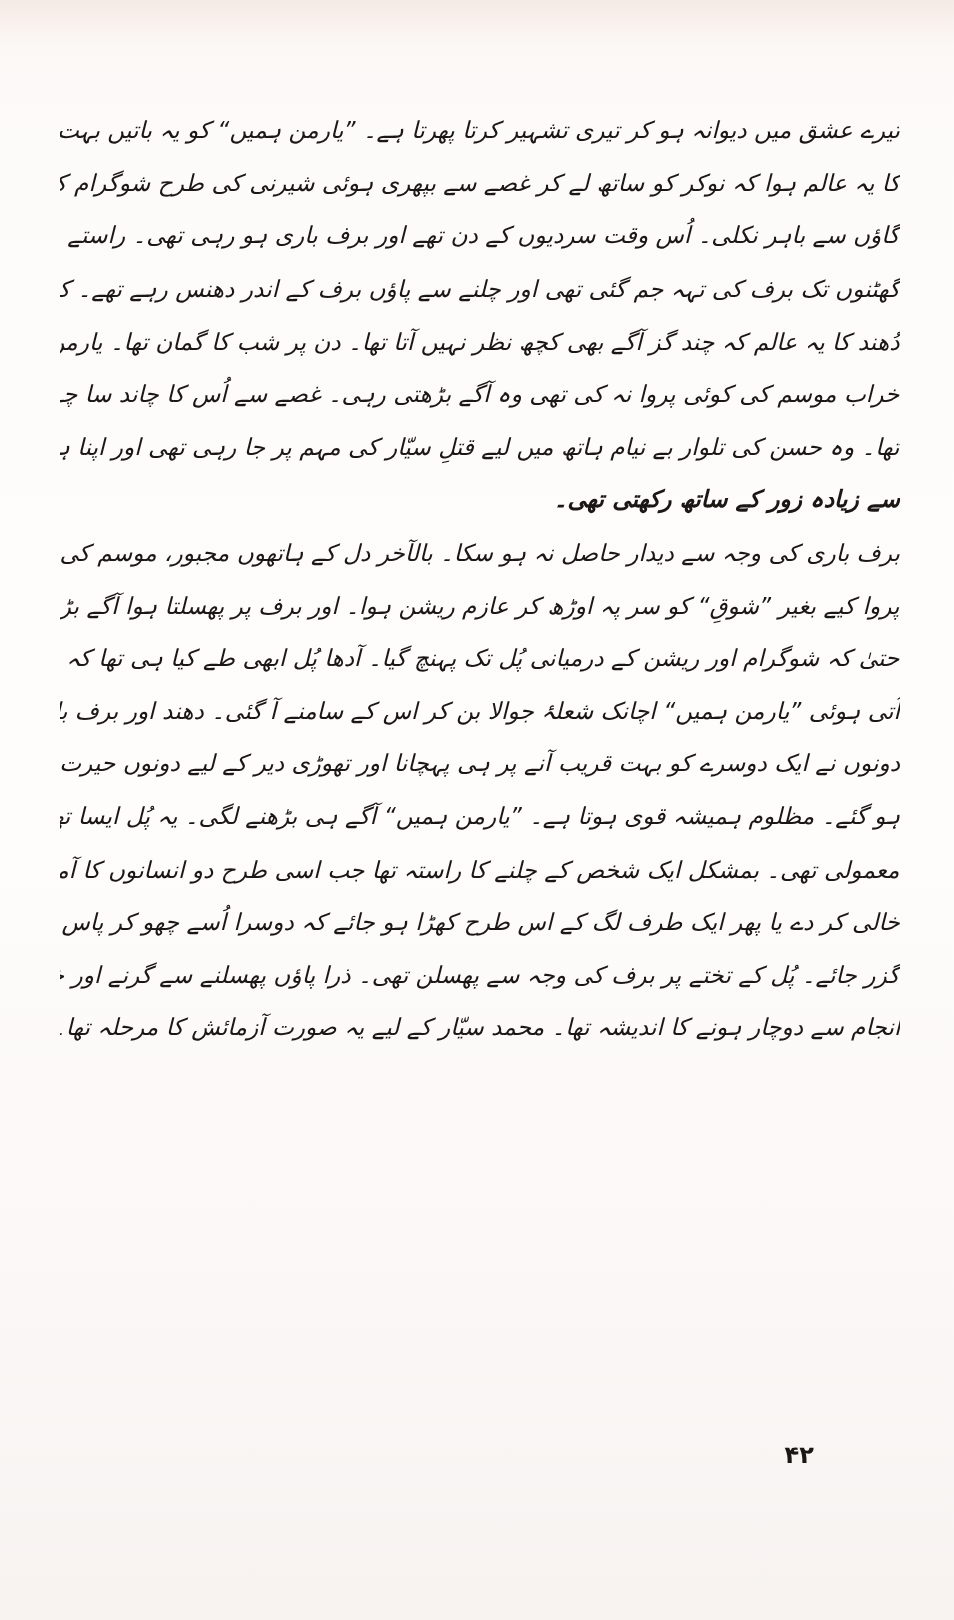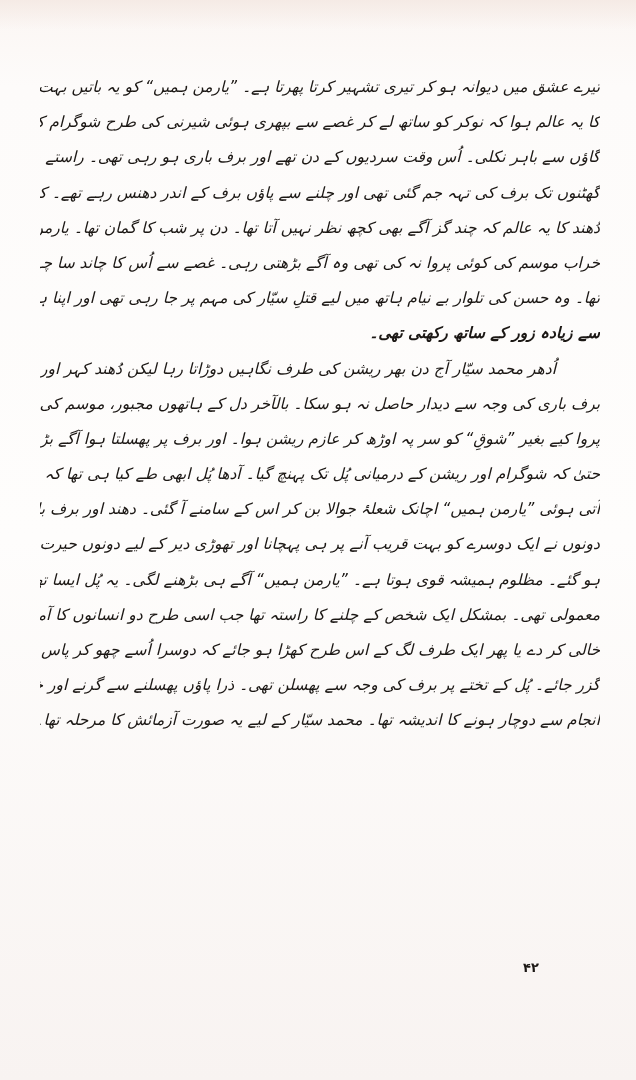--- a/index.html
+++ b/index.html
@@ -27,21 +27,21 @@
     text-align: justify;
     text-align-last: justify;
     letter-spacing: 0.2px;
     font-style: italic;
   }
   .line.short { text-align-last: right; font-weight: bold; }
   .line.indent { padding-right: 44px; }
   .page-number {
     position: absolute;
     left: 523px; top: 960px;
-    font-size: 13px; font-weight: bold;
+    font-size: 16px; font-weight: bold;
     direction: rtl;
     color: #1b1714;
   }
   .scan-edge {
     position: absolute; left: 0; top: 0; width: 636px; height: 30px;
     background: linear-gradient(180deg, rgba(240,225,218,0.55), rgba(255,255,255,0));
   }
 </style>
 </head>
 <body>
@@ -51,21 +51,20 @@
 
   <div class="text-block">
     <div class="line">تیرے عشق میں دیوانہ ہو کر تیری تشہیر کرتا پھرتا ہے۔ ”یارمن ہمیں“ کو یہ باتیں بہت بُری لگیں اور مزاج کی برہمی</div>
     <div class="line">کا یہ عالم ہوا کہ نوکر کو ساتھ لے کر غصے سے بپھری ہوئی شیرنی کی طرح شوگرام کا راستہ لیا۔ وہ</div>
     <div class="line">گاؤں سے باہر نکلی۔ اُس وقت سردیوں کے دن تھے اور برف باری ہو رہی تھی۔ راستے پر تقریباً</div>
     <div class="line">گھٹنوں تک برف کی تہہ جم گئی تھی اور چلنے سے پاؤں برف کے اندر دھنس رہے تھے۔ کہر اور</div>
     <div class="line">دُھند کا یہ عالم کہ چند گز آگے بھی کچھ نظر نہیں آتا تھا۔ دن پر شب کا گمان تھا۔ یارمن ہمیں نے اس</div>
     <div class="line">خراب موسم کی کوئی پروا نہ کی تھی وہ آگے بڑھتی رہی۔ غصے سے اُس کا چاند سا چہرہ سُرخ ہو رہا</div>
     <div class="line">تھا۔ وہ حسن کی تلوار بے نیام ہاتھ میں لیے قتلِ سیّار کی مہم پر جا رہی تھی اور اپنا ہر اگلا قدم پچھلے</div>
     <div class="line short">سے زیادہ زور کے ساتھ رکھتی تھی۔</div>
-    <div class="line indent">اُدھر محمد سیّار آج دن بھر ریشن کی طرف نگاہیں دوڑاتا رہا لیکن دُھند کہر اور</div>
     <div class="line">برف باری کی وجہ سے دیدار حاصل نہ ہو سکا۔ بالآخر دل کے ہاتھوں مجبور، موسم کی خرابی کی</div>
     <div class="line">پروا کیے بغیر ”شوقِ“ کو سر پہ اوڑھ کر عازم ریشن ہوا۔ اور برف پر پھسلتا ہوا آگے بڑھتا رہا</div>
     <div class="line">حتیٰ کہ شوگرام اور ریشن کے درمیانی پُل تک پہنچ گیا۔ آدھا پُل ابھی طے کیا ہی تھا کہ دوسری طرف سے</div>
     <div class="line">آتی ہوئی ”یارمن ہمیں“ اچانک شعلۂ جوالا بن کر اس کے سامنے آ گئی۔ دھند اور برف باری کی وجہ سے</div>
     <div class="line">دونوں نے ایک دوسرے کو بہت قریب آنے پر ہی پہچانا اور تھوڑی دیر کے لیے دونوں حیرت زدہ</div>
     <div class="line">ہو گئے۔ مظلوم ہمیشہ قوی ہوتا ہے۔ ”یارمن ہمیں“ آگے ہی بڑھنے لگی۔ یہ پُل ایسا تھا کہ اُس کی چوڑائی بالکل</div>
     <div class="line">معمولی تھی۔ بمشکل ایک شخص کے چلنے کا راستہ تھا جب اسی طرح دو انسانوں کا آمنا سامنا</div>
     <div class="line">خالی کر دے یا پھر ایک طرف لگ کے اس طرح کھڑا ہو جائے کہ دوسرا اُسے چھو کر پاس سے</div>
     <div class="line">گزر جائے۔ پُل کے تختے پر برف کی وجہ سے پھسلن تھی۔ ذرا پاؤں پھسلنے سے گرنے اور خوفناک</div>
     <div class="line">انجام سے دوچار ہونے کا اندیشہ تھا۔ محمد سیّار کے لیے یہ صورت آزمائش کا مرحلہ تھا۔ اُس</div>

